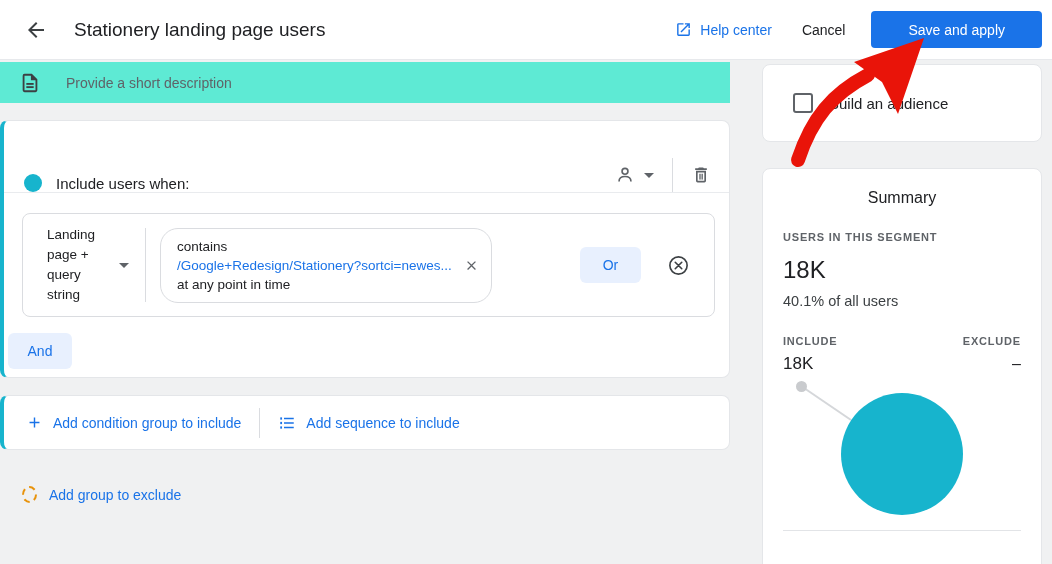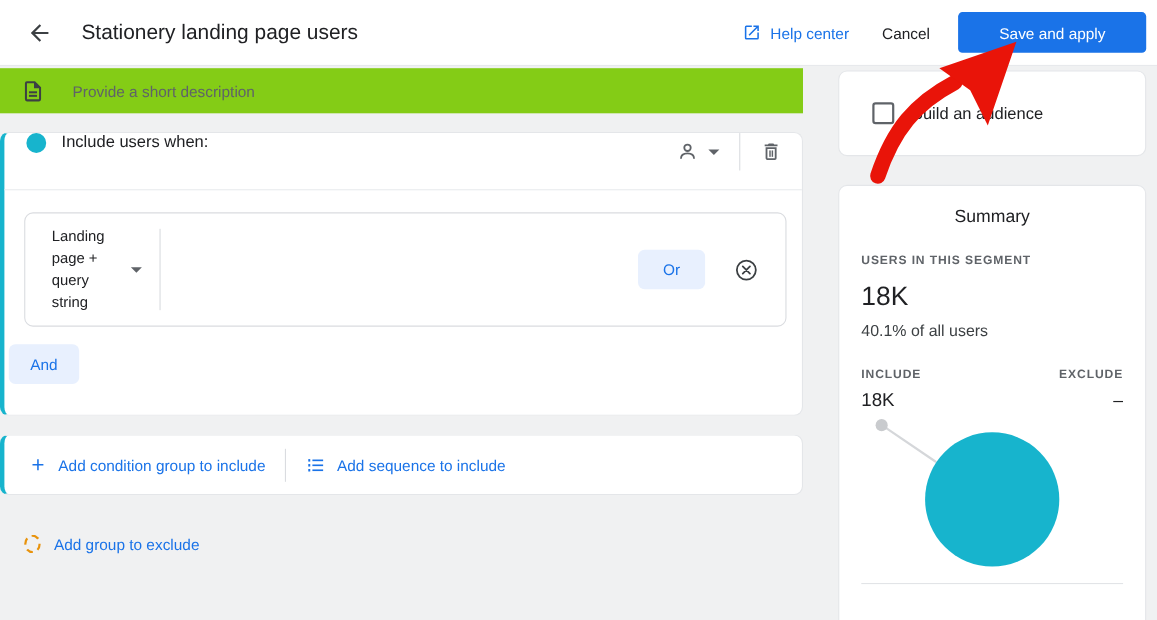--- a/index.html
+++ b/index.html
@@ -13,31 +13,31 @@
   .back-btn { margin-left:22px; width:28px; height:28px; display:flex; align-items:center; justify-content:center; cursor:pointer; }
   .page-title { margin-left:24px; font-size:19px; color:#202124; }
   .header-right { margin-left:auto; display:flex; align-items:center; margin-right:10px; }
   .help-link { display:flex; align-items:flex-end; color:#1a73e8; font-size:14px; font-weight:500; cursor:pointer; }
   .help-link .lbl { margin-left:8px; }
   .cancel-btn { margin-left:30px; font-size:14px; font-weight:500; color:#202124; cursor:pointer; }
   .save-btn { margin-left:26px; height:37px; padding:0 37px; background:#1a73e8; color:#fff;
               font-size:14px; font-weight:500; border:none; border-radius:4px; display:flex; align-items:center; cursor:pointer; }
 
   
-  .desc-bar { position:absolute; left:0; top:62px; width:730px; height:41px; background:#84cc16;
+  .desc-bar { position:absolute; left:0; top:62px; width:730px; height:41px; background:#5eead4;
               display:flex; align-items:center; }
   .desc-bar .doc { margin-left:19px; display:flex; }
   .desc-text { margin-left:25px; font-size:14px; color:#5f6368; }
 
   
   .card { position:absolute; background:#fff; border:1px solid #e4e6e9; border-radius:8px; }
   .teal-edge { border-left:4px solid #17b4cd; }
 
   .include-card { left:0; top:120px; width:730px; height:258px; }
-  .card-head { height:52px; border-bottom:1px solid #e9ebee; display:flex; align-items:flex-start; padding:0 18px 0 20px; }
+  .card-head { height:72px; border-bottom:1px solid #e9ebee; display:flex; align-items:flex-end; padding:0 18px 0 20px; }
   .teal-dot { width:18px; height:18px; border-radius:50%; background:#17b4cd; }
   .head-label { margin-left:14px; font-size:15px; color:#202124; }
   .head-right { margin-left:auto; display:flex; align-items:center; }
   .person-sel { display:flex; align-items:center; cursor:pointer; }
   .caret { width:0; height:0; border-left:5px solid transparent; border-right:5px solid transparent;
            border-top:5px solid #5f6368; margin-left:8px; }
   .vdiv { width:1px; background:#dadce0; }
   .head-right .vdiv { height:34px; margin:0 18px; }
   .trash-btn { display:flex; cursor:pointer; }
 
@@ -149,20 +149,32 @@
         </div>
       </div>
     </div>
 
     <div class="cond-row">
       <div class="dim-select">
         <span class="dim-label">Landing page + query string</span>
         <span class="caret"></span>
       </div>
       <span class="vdiv"></span>
+      <div class="chip">
+        <div class="chip-lines">
+          <span style="display:block;">contains</span>
+          <span class="url">/Google+Redesign/Stationery?sortci=newes...</span>
+          <span style="display:block;">at any point in time</span>
+        </div>
+        <span class="chip-x">
+          <svg width="15" height="15" viewBox="0 0 24 24">
+            <path d="M19 6.41 17.59 5 12 10.59 6.41 5 5 6.41 10.59 12 5 17.59 6.41 19 12 13.41 17.59 19 19 17.59 13.41 12z" fill="#5f6368"></path>
+          </svg>
+        </span>
+      </div>
       <span class="flex-sp"></span>
       <button class="pill-btn or-btn">Or</button>
       <span class="remove-cond">
         <svg width="23" height="23" viewBox="0 0 24 24">
           <circle cx="12" cy="12" r="9" fill="none" stroke="#3c4043" stroke-width="1.7"></circle>
           <path d="M8.6 8.6l6.8 6.8M15.4 8.6l-6.8 6.8" stroke="#3c4043" stroke-width="1.7" stroke-linecap="round"></path>
         </svg>
       </span>
     </div>
 

